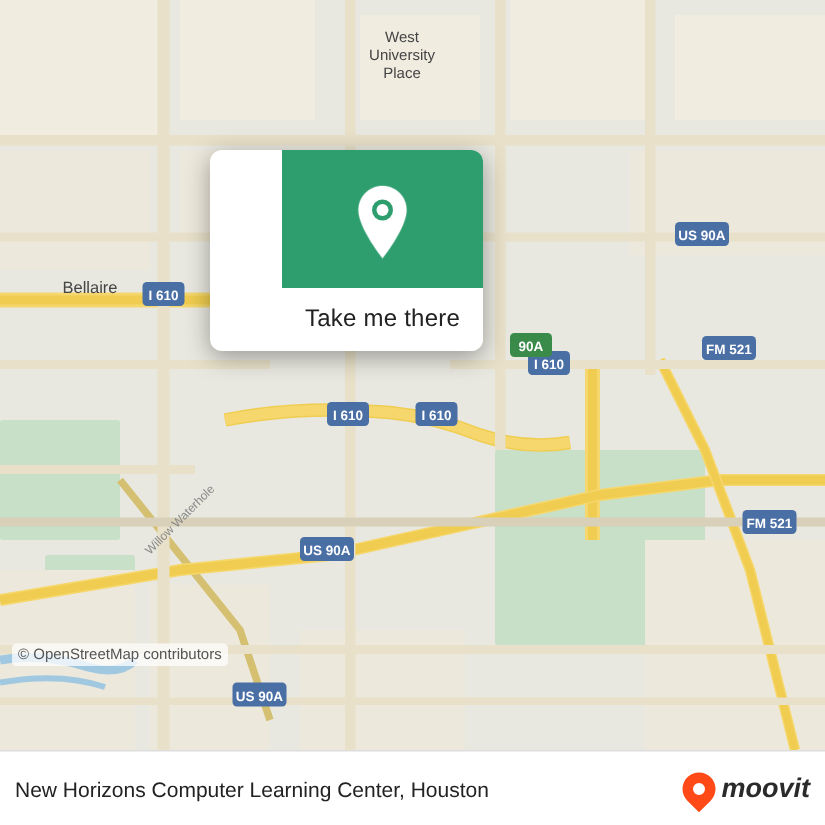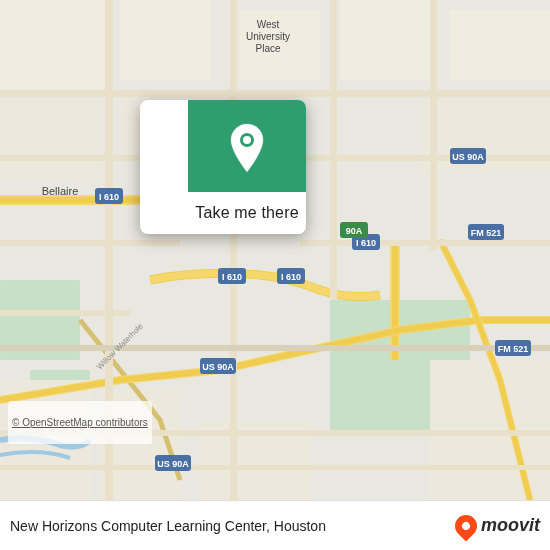--- a/index.html
+++ b/index.html
@@ -25,21 +25,21 @@
       position: absolute;
       top: 0; left: 0;
       width: 100%; height: 100%;
     }
 
     
     #popup-card {
       position: absolute;
       top: 100px;
       left: 140px;
-      width: 166px;
+      width: 182px;
       background: white;
       border-radius: 8px;
       box-shadow: 0 4px 16px rgba(0,0,0,0.35);
       overflow: hidden;
       z-index: 10;
       padding-left: 48px;
     }
 
     #popup-green-area {
       background: #2e9e6e;
@@ -81,23 +81,22 @@
       gap: 8px;
     }
 
     #bottom-copyright {
       position: absolute;
       bottom: 56px;
       left: 8px;
       font-size: 10px;
       color: #555;
       background: rgba(255,255,255,0.75);
-      padding: 16px 4px;
+      padding: 2px 4px;
       border-radius: 3px;
-      text-decoration: underline;
     }
 
     #bottom-location-text {
       font-size: 14px;
       color: #222;
       flex: 1;
     }
 
     #moovit-logo {
       display: flex;

